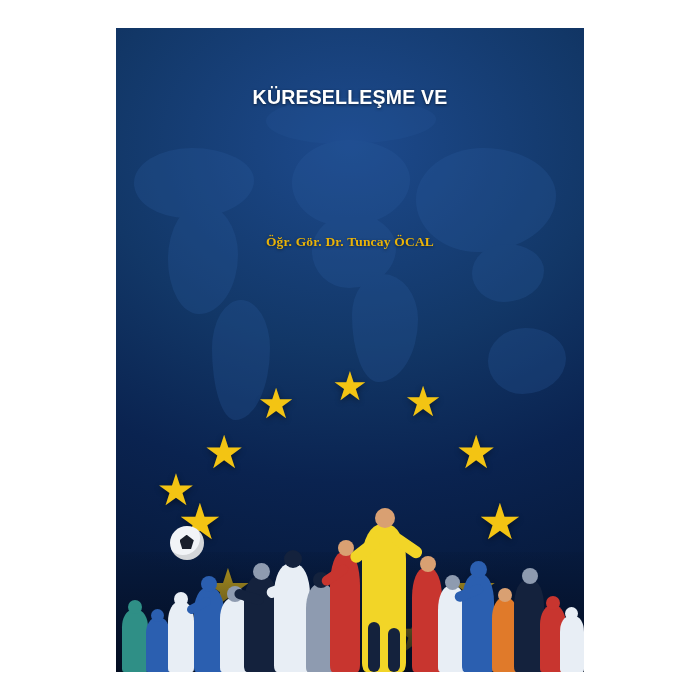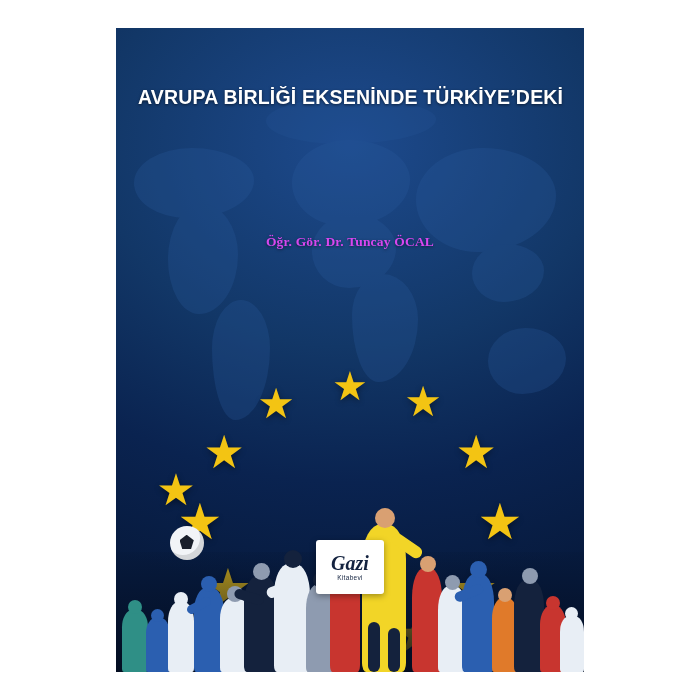--- a/index.html
+++ b/index.html
@@ -86,21 +86,21 @@
     text-shadow: 0 1px 3px rgba(0,0,0,0.55);
   }
   .title .line { display: block; white-space: nowrap; }
 
   .author {
     position: absolute;
     left: 0;
     right: 0;
     top: 206px;
     text-align: center;
-    color: #d946ef;
+    color: #eab308;
     font-family: "Liberation Serif", serif;
     font-weight: bold;
     font-size: 13.5px;
     letter-spacing: 0.2px;
     text-shadow: 0 1px 3px rgba(0,0,0,0.5);
   }
 
   
   .collage {
     position: absolute;
@@ -283,24 +283,20 @@
       <div class="head grey" style="left:406px; bottom:88px; width:16px; height:16px;"></div>
 
       <div class="fig red" style="left:424px; width:26px; height:66px;"></div>
       <div class="head red" style="left:430px; bottom:62px; width:14px; height:14px;"></div>
 
       <div class="fig white" style="left:444px; width:24px; height:56px;"></div>
       <div class="head white" style="left:449px; bottom:52px; width:13px; height:13px;"></div>
     </div>
 
     <div class="title">
-      <span class="line">AVRUPA BİRLİĞİ EKSENİNDE TÜRKİYE’DEKİ</span>
+      <span class="line">KÜRESELLEŞME VE</span>
     </div>
 
     <div class="author">Öğr. Gör. Dr. Tuncay ÖCAL</div>
 
-    <div class="logo">
-      <div class="logo-mark">Gazi</div>
-      <div class="logo-text">Kitabevi</div>
-    </div>
 
   </div>
 </div>
 
 </body></html>

